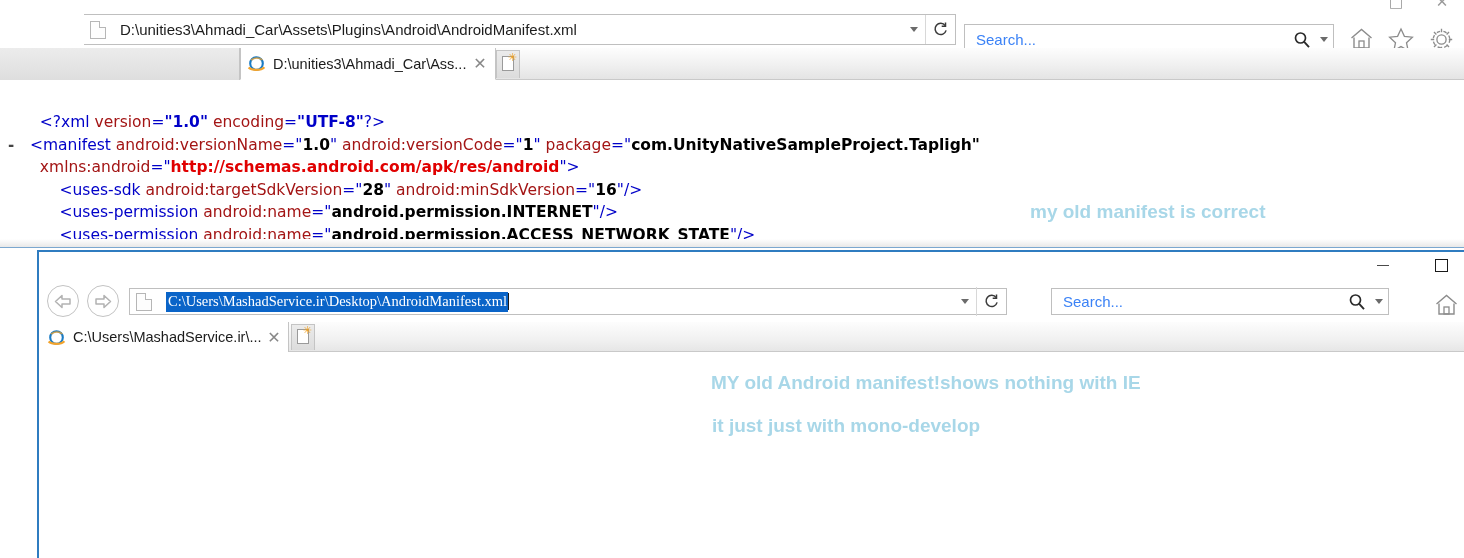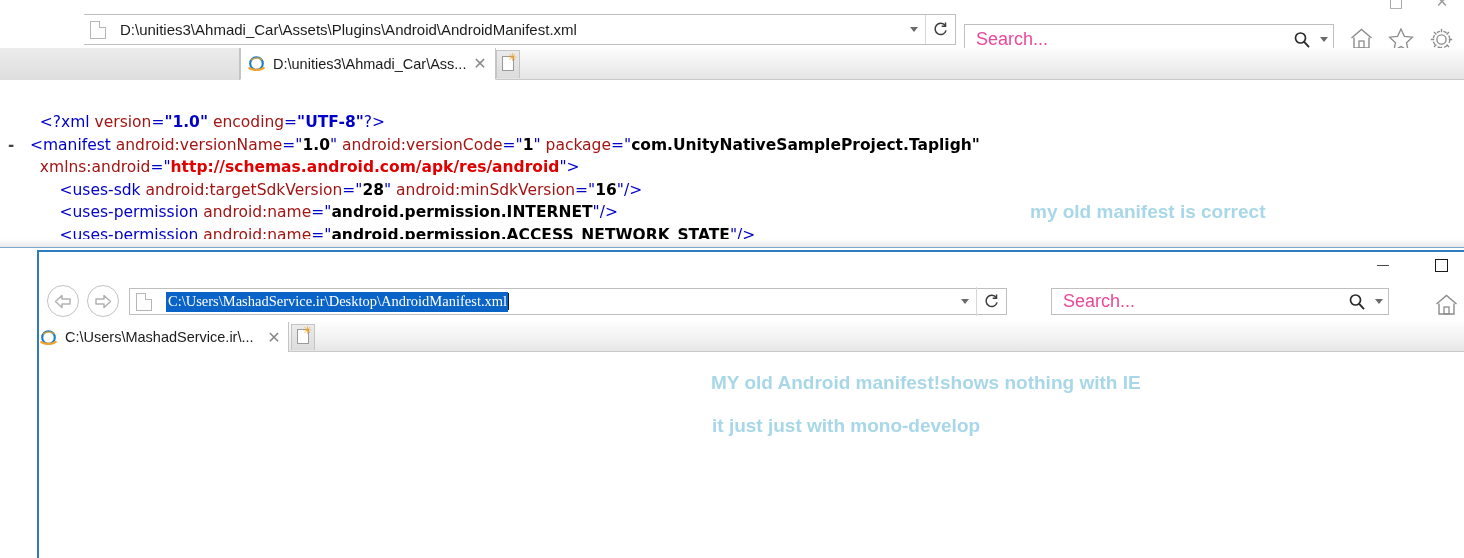--- a/index.html
+++ b/index.html
@@ -122,22 +122,22 @@
   
   .searchbox {
     position: absolute;
     border: 1px solid #bfbfbf;
     background: #ffffff;
     display: flex;
     align-items: center;
   }
   .searchbox .sb-text {
     flex: 1;
-    font-size: 18px;
-    color: #ec4899;
+    font-size: 15px;
+    color: #3b82f6;
     padding-left: 11px;
     white-space: nowrap;
     overflow: hidden;
   }
   .sb-mag { width: 26px; flex: none; display: flex; align-items: center; justify-content: center;}
   .sb-caret { width: 18px; flex: none; display: flex; align-items: center; justify-content: center; }
 
   .outer-search { left: 964px; top: 14px; width: 370px; height: 31px; }
 
   
@@ -373,21 +373,21 @@
   }
   .inner-tab {
     position: absolute;
     left: 0; top: 0;
     width: 250px;
     height: 30px;
     background: #ffffff;
     border-right: 1px solid #c4c4c4;
     display: flex;
     align-items: center;
-    padding: 0 5px 0 0;
+    padding: 0 5px 0 8px;
     font-size: 14.5px;
     color: #1c1c1c;
     white-space: nowrap;
     overflow: hidden;
   }
   .inner-newtab {
     position: absolute;
     left: 252px; top: 2px;
     width: 24px; height: 26px;
     background: linear-gradient(to bottom,#ebebeb,#dcdcdc);

